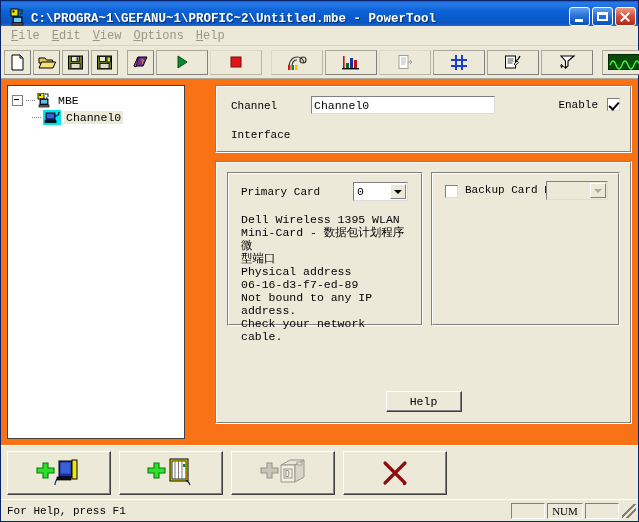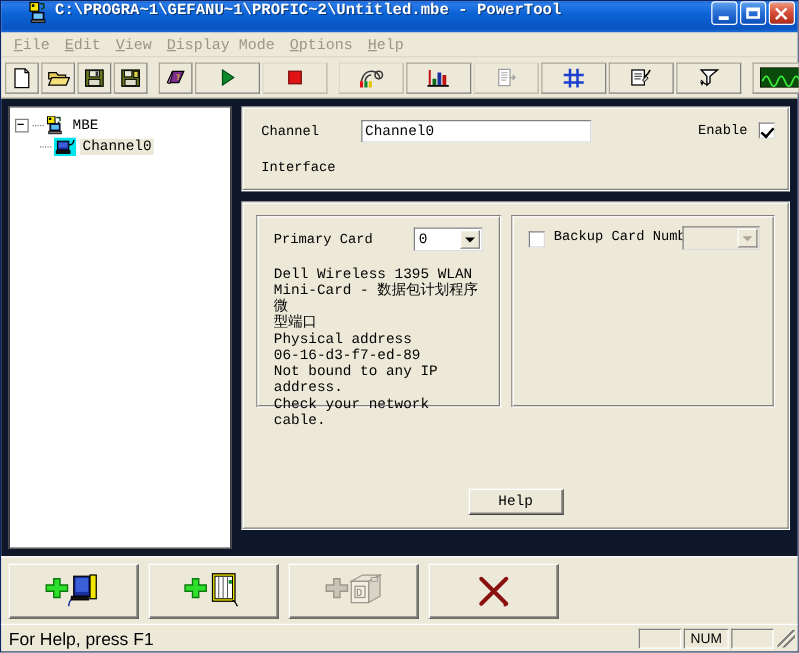--- a/index.html
+++ b/index.html
@@ -15,22 +15,22 @@
     width: 639px; height: 522px;
     box-sizing: border-box;
     background: #ece9d8;
     border: 1px solid #0a246a;
   }
 
   
   .titlebar {
     height: 25px;
     background: linear-gradient(180deg,#0a5fd4 0%,#2a7ae8 8%,#0c63d6 40%,#0a54c2 88%,#1b6fd8 100%);
-    display: flex; align-items: flex-start;
-    padding: 0 2px 0 21px;
+    display: flex; align-items: flex-end;
+    padding: 0 2px 0 8px;
     box-sizing: border-box;
   }
   .title-icon {
     width: 18px; height: 18px;
     position: relative; flex: 0 0 auto; margin-right: 4px;
   }
   .title-text {
     color: #fff;
     font-family: "Liberation Mono","DejaVu Sans Mono",monospace;
     font-size: 12.5px;
@@ -100,21 +100,22 @@
   }
   .tbtn.wide { width: 52px; }
   .tbtn.flat { border-color: #dedacb; border-right-color:#b8b4a6; border-bottom-color:#b8b4a6; }
 
   
   .body {
     position: absolute;
     left: 0; right: 0;
     top: 78px; bottom: 76px;
     display: flex;
-    background: #0f172a;
+    background: #f97316;
+    gap: 22px;
   }
   .tree-pane {
     width: 178px;
     margin: 6px 0 6px 6px;
     background: #fff;
     border: 1px solid #404040;
     box-sizing: border-box;
     position: relative;
     overflow: hidden;
   }
@@ -279,31 +280,31 @@
     left: 0; right: 0; bottom: 0;
     height: 22px;
     background: #ece9d8;
     border-top: 1px solid #fff;
     display: flex; align-items: center;
     box-sizing: border-box;
     padding: 0 2px;
   }
   .status-text {
     flex: 1 1 auto;
-    font-family: Liberation Sans, sans-serif;
-    font-size: 14px; color: #000;
+    font-family: Liberation Mono, monospace;
+    font-size: 11px; color: #000;
     padding-left: 4px;
   }
   .status-pane {
     height: 16px;
     border: 1px solid #808080;
     border-right-color: #fff; border-bottom-color: #fff;
     box-sizing: border-box;
     display: flex; align-items: center; justify-content: center;
-    font-family: Liberation Sans, sans-serif;
+    font-family: Liberation Serif, serif;
     font-size: 11px;
     margin-right: 2px;
   }
   .grip {
     width: 14px; height: 14px; position: relative; margin-left: 1px;
   }
   .grip::after {
     content:"";
     position:absolute; inset:0;
     background:
@@ -341,21 +342,20 @@
           <i></i>
           <i></i>
         </div>
     </div>
   </div>
 
   <div class="menubar">
     <div class="menu-item"><u>F</u>ile</div>
     <div class="menu-item"><u>E</u>dit</div>
     <div class="menu-item"><u>V</u>iew</div>
-    <div class="menu-item"><u>D</u>isplay Mode</div>
     <div class="menu-item"><u>O</u>ptions</div>
     <div class="menu-item"><u>H</u>elp</div>
   </div>
 
   <div class="toolbar">
     <div class="tb-group">
       <div class="tbtn">
         <svg width="17" height="17" viewBox="0 0 17 17">
           <path d="M3 1 h8 l3 3 v12 h-11 z" fill="#fff" stroke="#000" stroke-width="1"></path>
           <path d="M11 1 v3 h3" fill="none" stroke="#000" stroke-width="1"></path>

